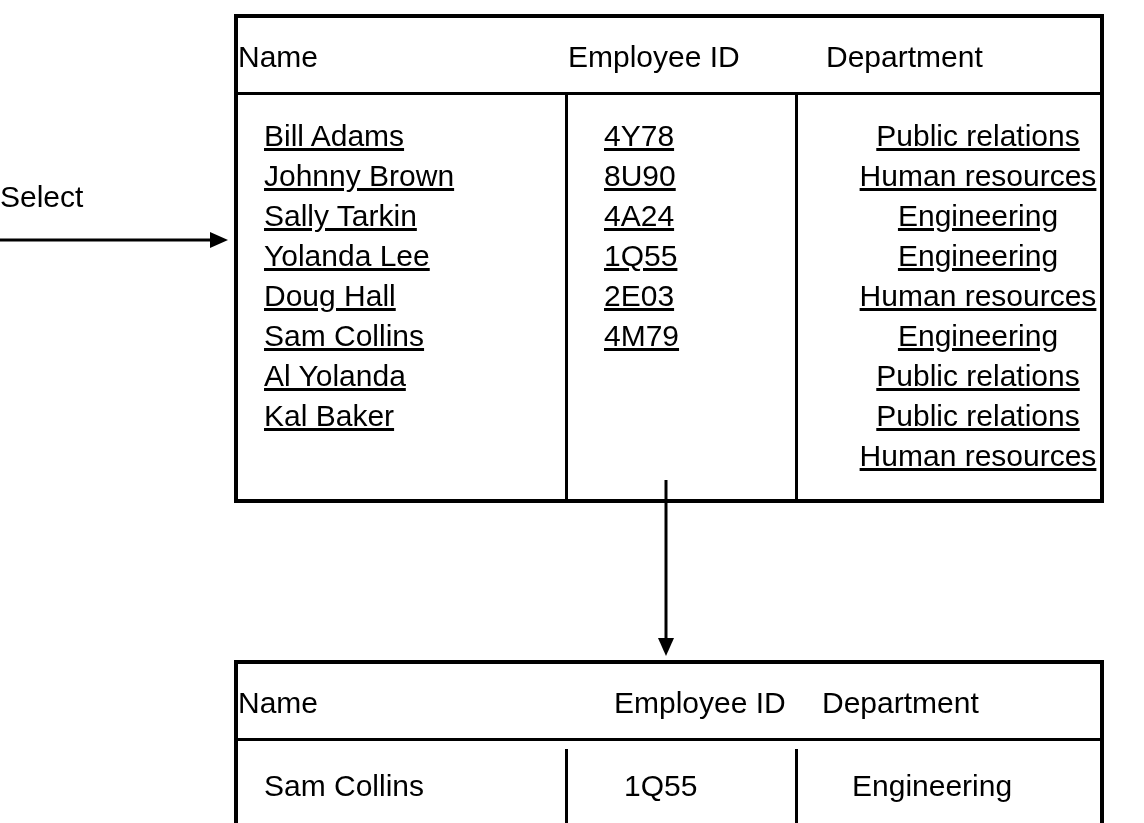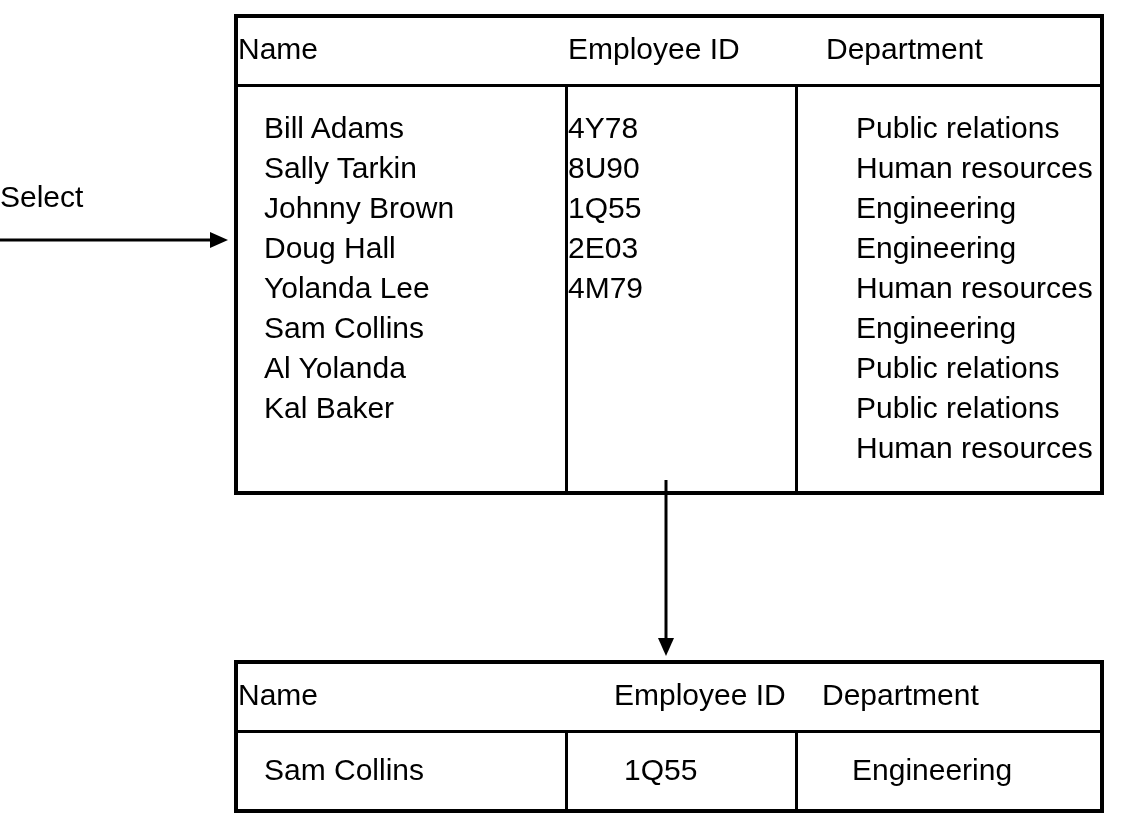--- a/index.html
+++ b/index.html
@@ -32,36 +32,37 @@
       line-height: 1;
     }
     .hdr {
       display: grid;
       grid-template-columns: 330px 230px 1fr;
       border-bottom: 3px solid #000;
     }
     .hdr .cell {
       padding: 16px 0 20px 0;
     }
-    .cell { box-sizing: border-box; }
+    .cell { box-sizing: border-box; margin-top: 8px; }
     .col-name   { padding-left: 26px; }
     .col-id     { padding-left: 50px; }
     .col-dept   { padding-left: 38px; }
     .hdr .col-dept { padding-left: 28px; }
 
     .body {
       display: grid;
       grid-template-columns: 330px 230px 1fr;
     }
     .body .col {
       padding: 22px 0 22px 0;
+      text-decoration: underline;
     }
     .body .col-name  { border-right: 3px solid #000; padding-left: 26px; }
-    .body .col-id    { border-right: 3px solid #000; }
-    .body .col-dept  { padding-left: 58px; }
+    .body .col-id    { border-right: 3px solid #000; padding-left: 36px; }
+    .body .col-dept  { padding-left: 58px; text-align: center; }
     .body .col div { margin: 0; padding: 4px 0 6px 0; }
 
     
     .tbl2 {
       position: absolute;
       left: 234px;
       top: 660px;
       width: 870px;
       border: 4px solid #000;
       box-sizing: border-box;
@@ -109,31 +110,32 @@
 
   <div class="tbl">
     <div class="hdr">
       <div class="cell col-name">Name</div>
       <div class="cell col-id">Employee ID</div>
       <div class="cell col-dept">Department</div>
     </div>
     <div class="body">
       <div class="col col-name">
         <div>Bill Adams</div>
+        <div>Johnny Brown</div>
         <div>Sally Tarkin</div>
-        <div>Johnny Brown</div>
+        <div>Yolanda Lee</div>
         <div>Doug Hall</div>
-        <div>Yolanda Lee</div>
         <div>Sam Collins</div>
         <div>Al Yolanda</div>
         <div>Kal Baker</div>
       </div>
       <div class="col col-id">
         <div>4Y78</div>
         <div>8U90</div>
+        <div>4A24</div>
         <div>1Q55</div>
         <div>2E03</div>
         <div>4M79</div>
       </div>
       <div class="col col-dept">
         <div>Public relations</div>
         <div>Human resources</div>
         <div>Engineering</div>
         <div>Engineering</div>
         <div>Human resources</div>

